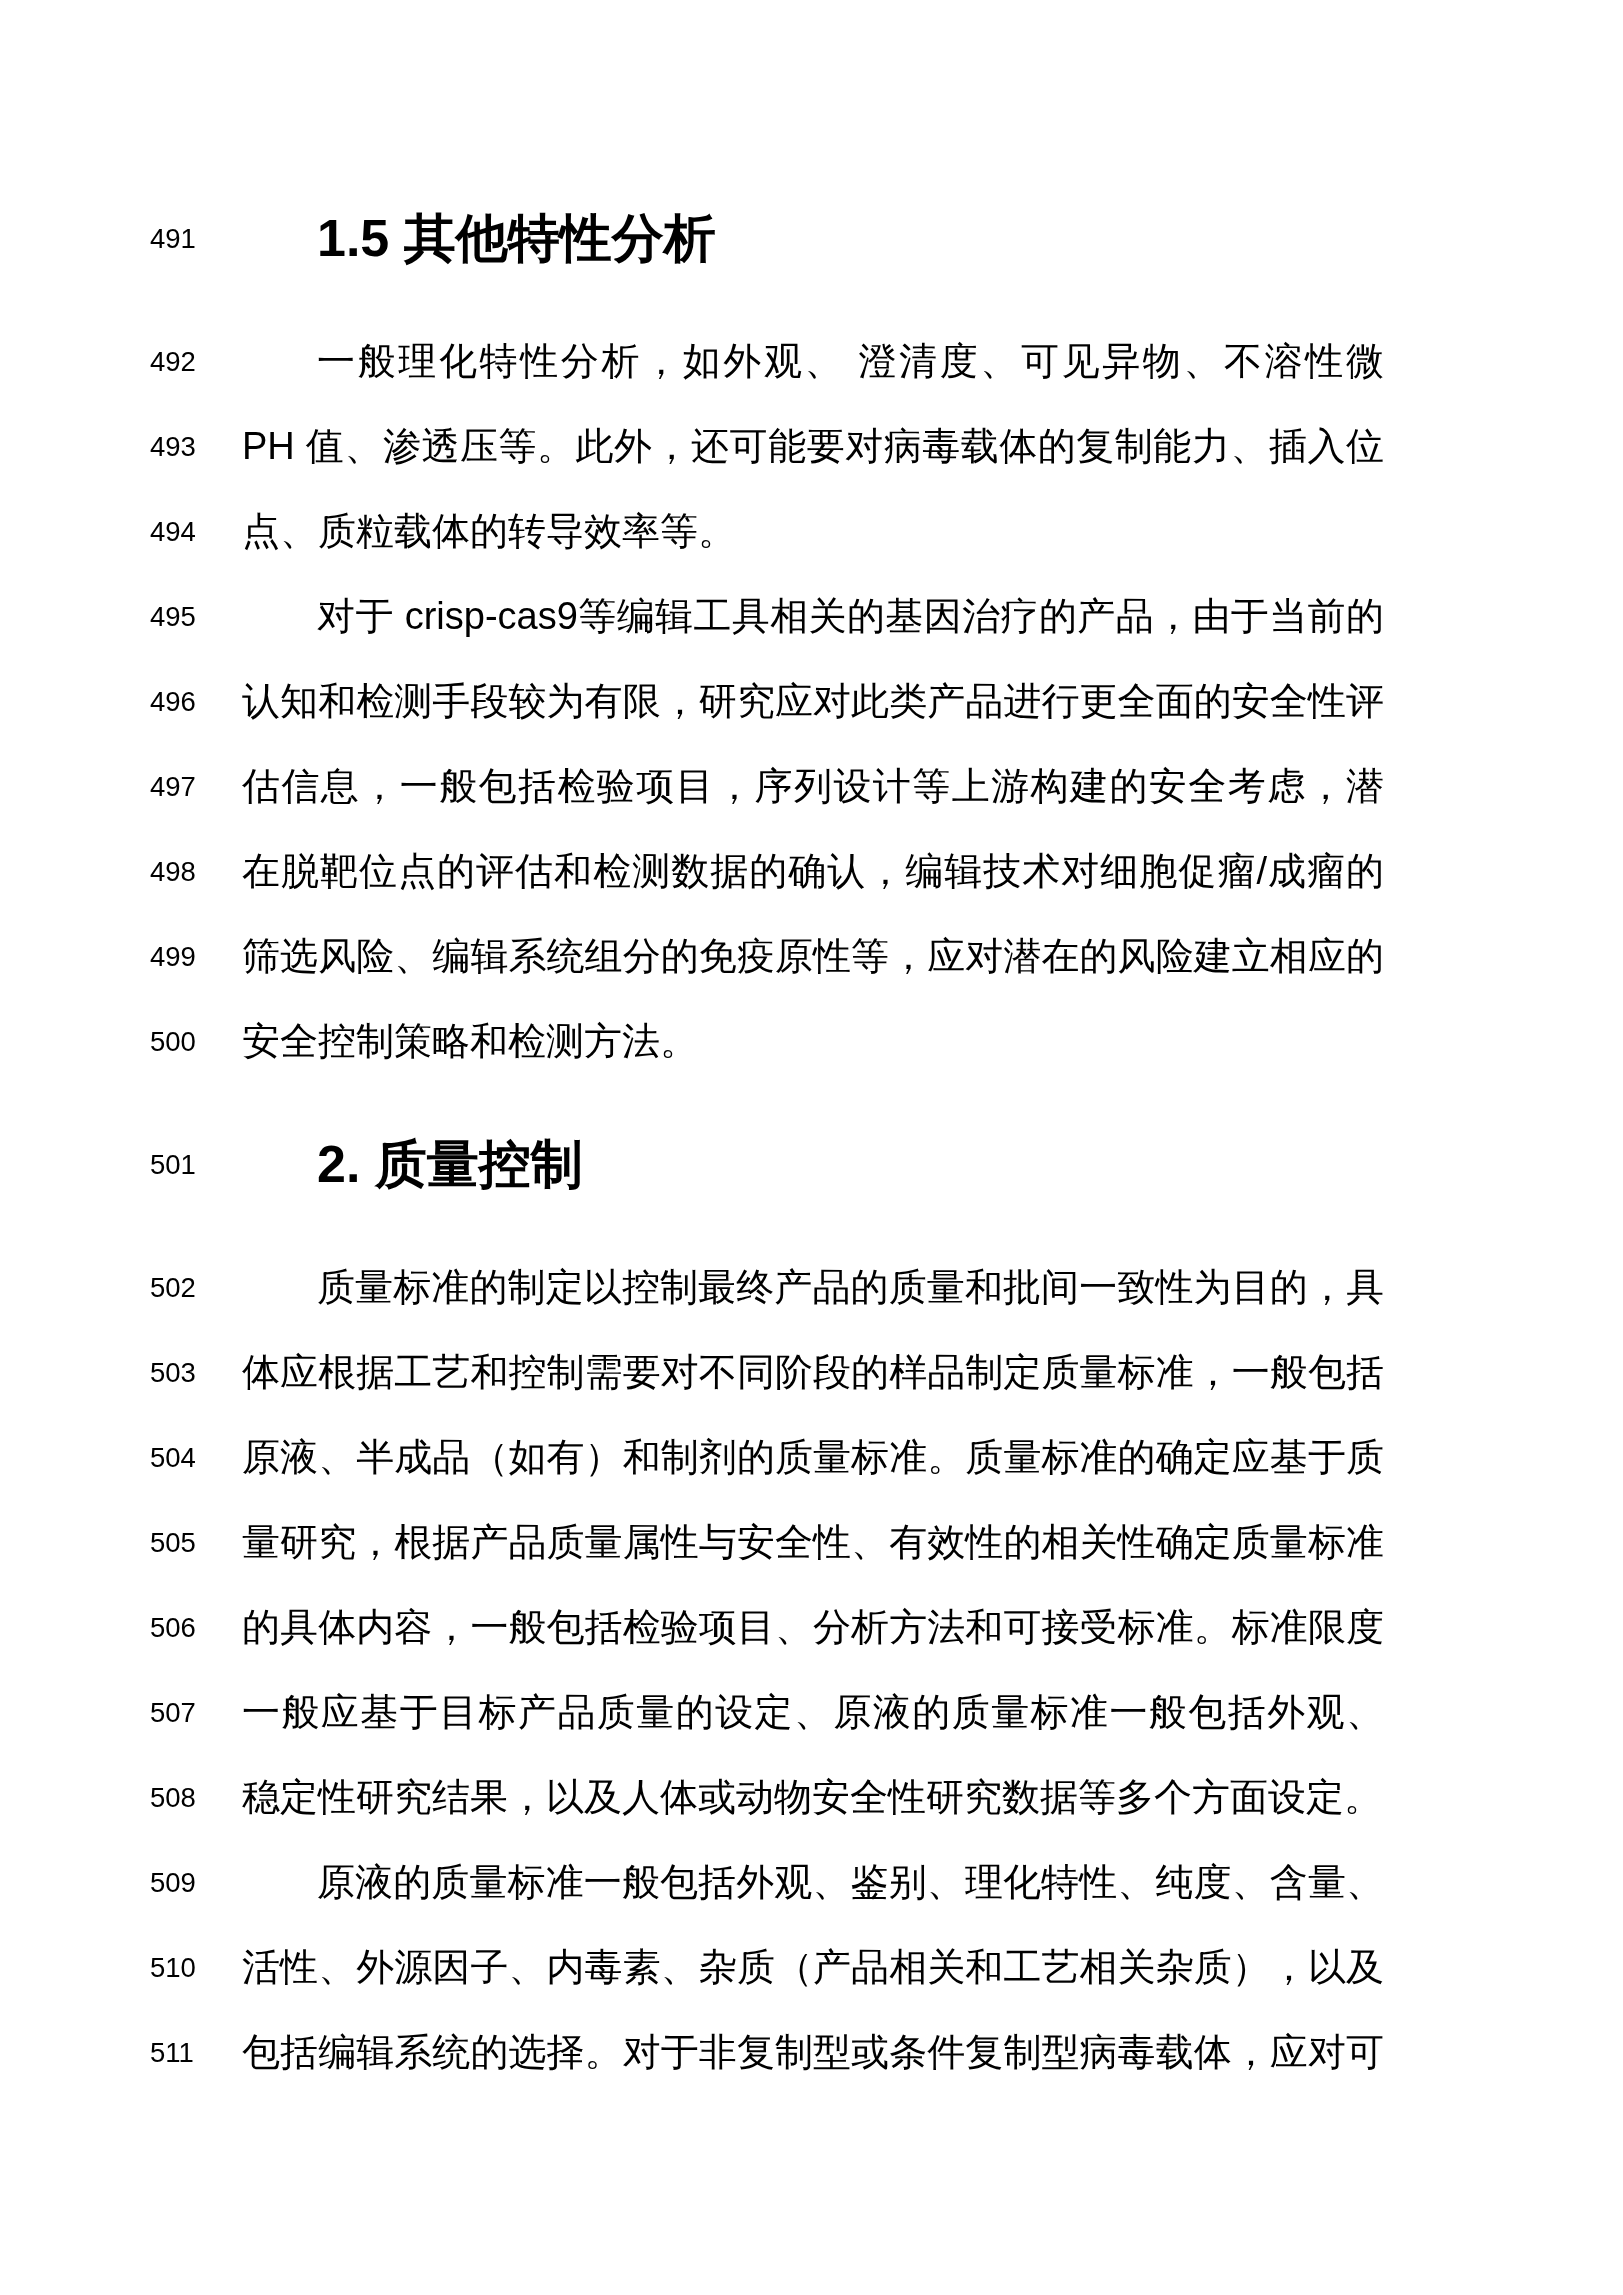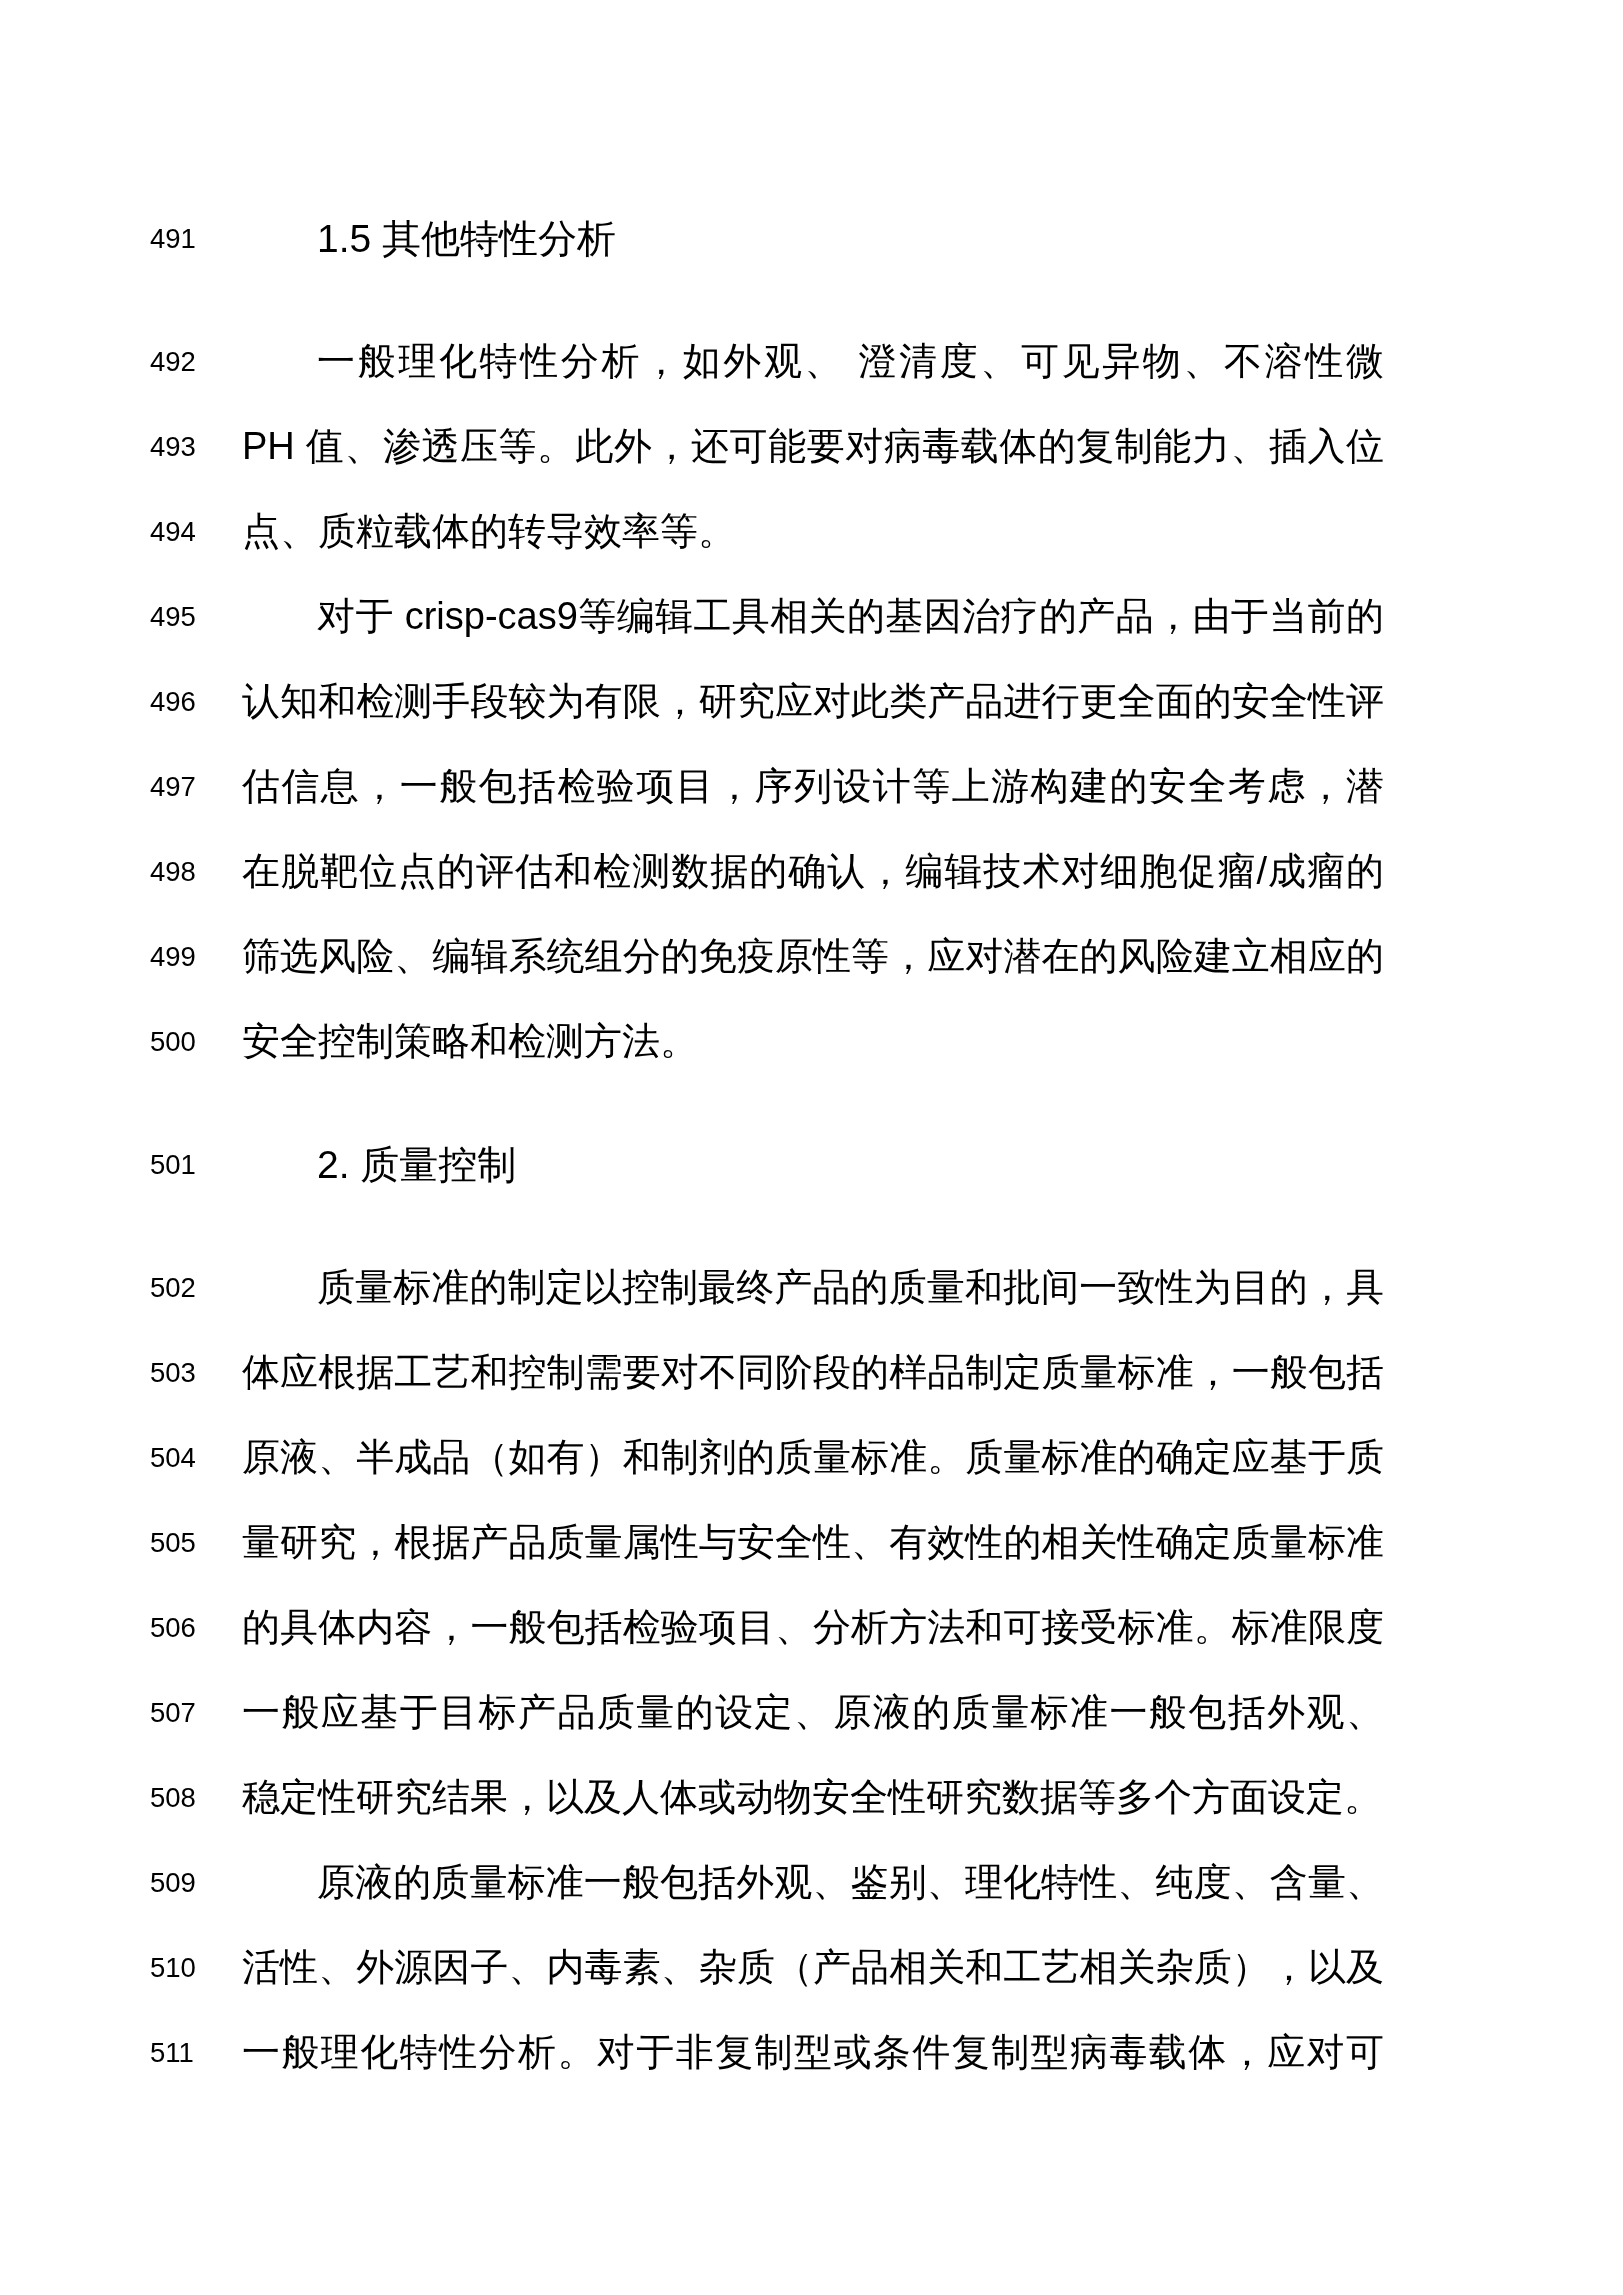--- a/index.html
+++ b/index.html
@@ -46,22 +46,22 @@
   }
   .line.indent .txt { text-indent: 75px; }
   .line.justify .txt {
     white-space: normal;
     text-align: justify;
     text-align-last: justify;
   }
   .line.heading { margin: 38px 0; }
   .line.heading:first-child { margin-top: 0; }
   .line.heading .txt {
-    font-weight: 400;
-    font-size: 39px;
+    font-weight: 700;
+    font-size: 52px;
     text-indent: 75px;
     white-space: nowrap;
   }
   .footer {
     position: absolute;
     top: 2091px;
     left: 0;
     width: 100%;
     text-align: center;
     font-size: 26px;
@@ -149,19 +149,19 @@
       <div class="line body indent justify">
       <span class="num">509</span>
       <span class="txt">原液的质量标准一般包括外观、鉴别、理化特性、纯度、含量、</span>
     </div>
       <div class="line body justify">
       <span class="num">510</span>
       <span class="txt">活性、外源因子、内毒素、杂质（产品相关和工艺相关杂质），以及其</span>
     </div>
       <div class="line body justify">
       <span class="num">511</span>
-      <span class="txt">一般理化特性分析。对于非复制型或条件复制型病毒载体，应对可</span>
+      <span class="txt">包括编辑系统的选择。对于非复制型或条件复制型病毒载体，应对可</span>
     </div>
     </div>
 
 
 </div>
 
 
 </body></html>

